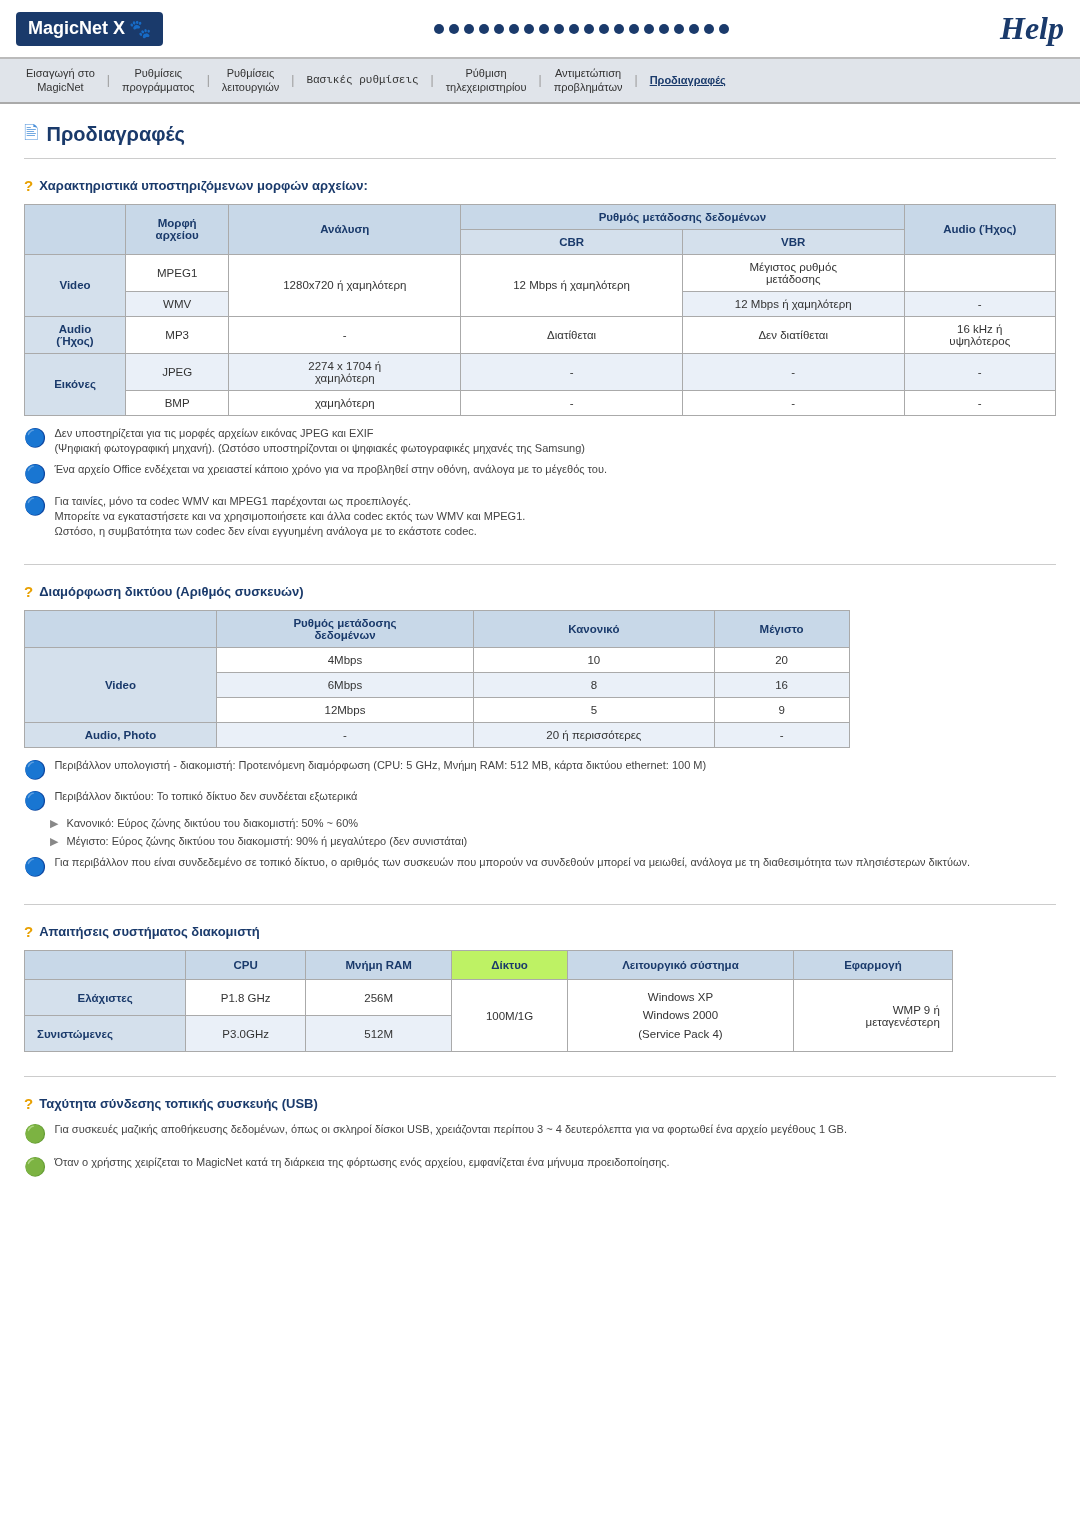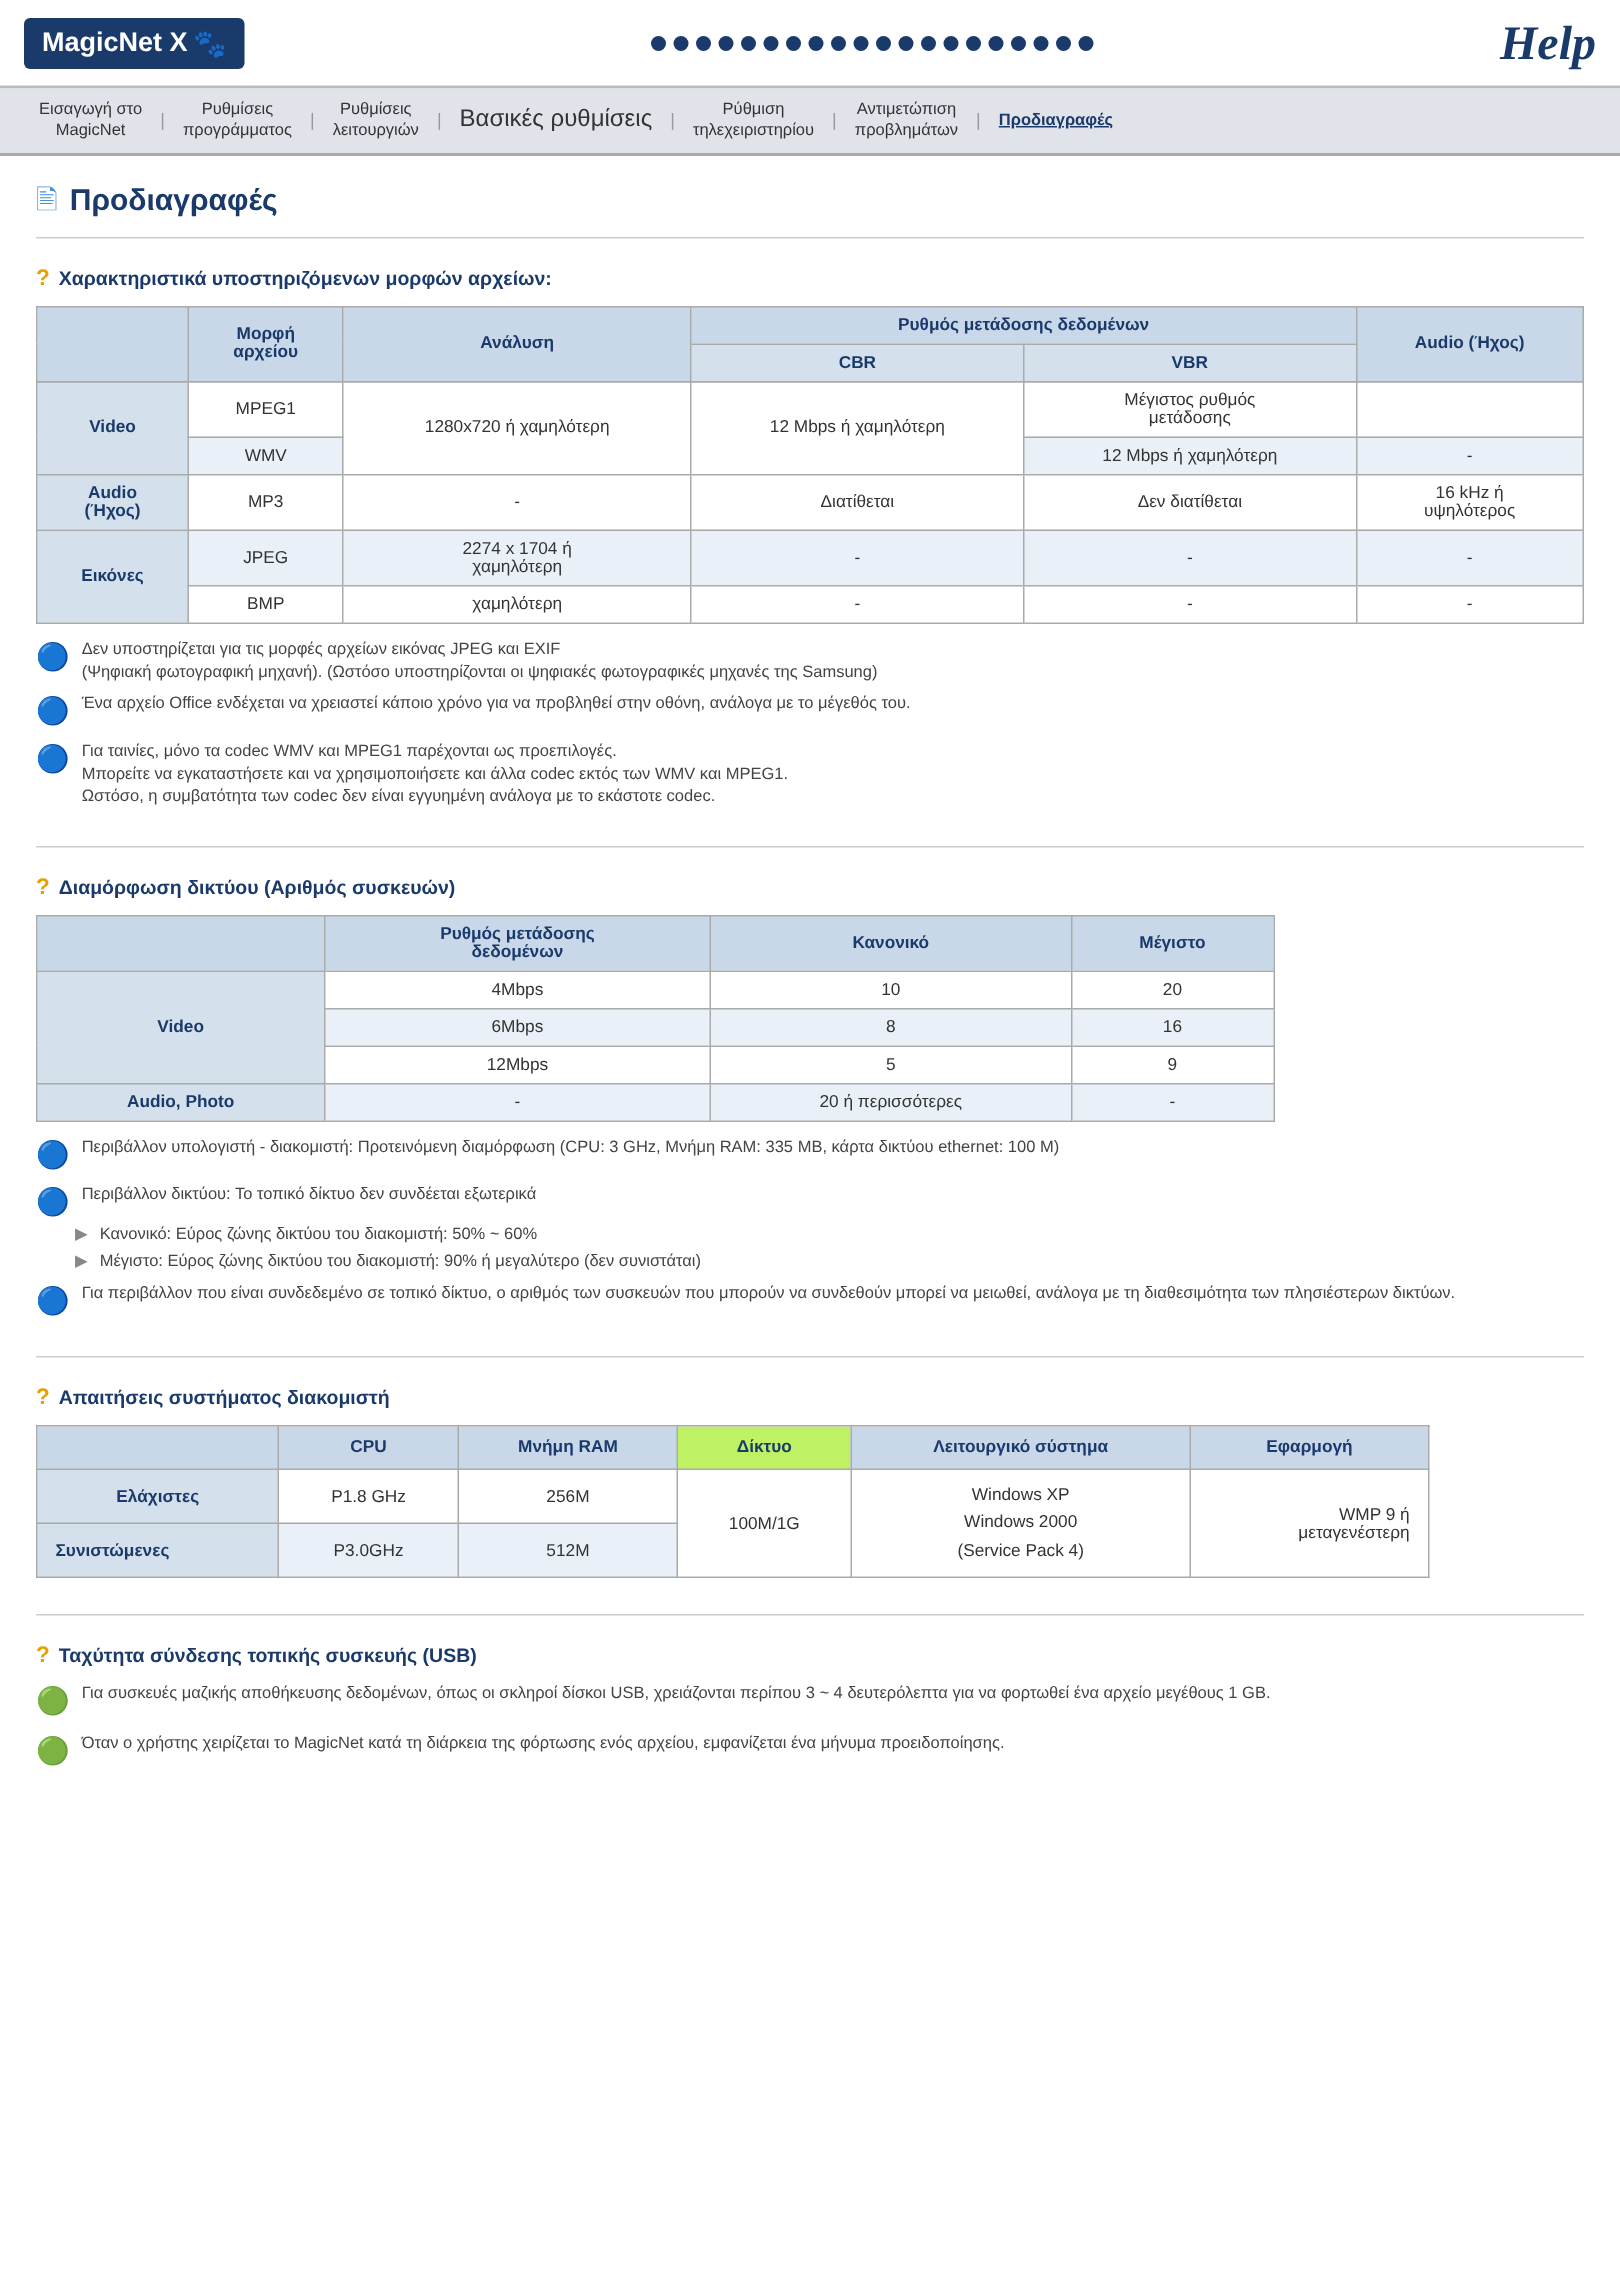--- a/index.html
+++ b/index.html
@@ -50,21 +50,21 @@
   </div>
   <span style="color:#999; padding:0 2px;">|</span>
   <div style="padding:4px 10px; font-size:11px; color:#333; cursor:pointer; text-align:center; line-height:1.3;">
     Ρυθμίσεις<br>προγράμματος
   </div>
   <span style="color:#999; padding:0 2px;">|</span>
   <div style="padding:4px 10px; font-size:11px; color:#333; cursor:pointer; text-align:center; line-height:1.3;">
     Ρυθμίσεις<br>λειτουργιών
   </div>
   <span style="color:#999; padding:0 2px;">|</span>
-  <div style="padding:4px 10px; font-size:16px; color:#333; cursor:pointer; text-align:center; line-height:1.3;">
+  <div style="padding:4px 10px; font-size:11px; color:#333; cursor:pointer; text-align:center; line-height:1.3;font-family:Liberation Mono, monospace;">
     Βασικές ρυθμίσεις
   </div>
   <span style="color:#999; padding:0 2px;">|</span>
   <div style="padding:4px 10px; font-size:11px; color:#333; cursor:pointer; text-align:center; line-height:1.3;">
     Ρύθμιση<br>τηλεχειριστηρίου
   </div>
   <span style="color:#999; padding:0 2px;">|</span>
   <div style="padding:4px 10px; font-size:11px; color:#333; cursor:pointer; text-align:center; line-height:1.3;">
     Αντιμετώπιση<br>προβλημάτων
   </div>
@@ -203,21 +203,21 @@
           <td style="border:1px solid #aaa; background:#d4e0ec; font-weight:bold; color:#1a3a6b; padding:6px 10px; text-align:center;">Audio, Photo</td>
           <td style="border:1px solid #aaa; padding:6px 10px; text-align:center; background:#eaf0f8;">-</td>
           <td style="border:1px solid #aaa; padding:6px 10px; text-align:center; background:#eaf0f8;">20 ή περισσότερες</td>
           <td style="border:1px solid #aaa; padding:6px 10px; text-align:center; background:#eaf0f8;">-</td>
         </tr>
       </tbody>
     </table>
 
     <div style="display:flex; align-items:flex-start; gap:8px; margin-bottom:6px; font-size:11px; color:#444; line-height:1.4;">
       <span style="color:#4a90d9; font-size:18px; flex-shrink:0;">🔵</span>
-      <span>Περιβάλλον υπολογιστή - διακομιστή: Προτεινόμενη διαμόρφωση (CPU: 3 GHz, Μνήμη RAM: 335 MB, κάρτα δικτύου ethernet: 100 M)</span>
+      <span>Περιβάλλον υπολογιστή - διακομιστή: Προτεινόμενη διαμόρφωση (CPU: 5 GHz, Μνήμη RAM: 512 MB, κάρτα δικτύου ethernet: 100 M)</span>
     </div>
     <div style="display:flex; align-items:flex-start; gap:8px; margin-bottom:2px; font-size:11px; color:#444; line-height:1.4;">
       <span style="color:#4a90d9; font-size:18px; flex-shrink:0;">🔵</span>
       <span>Περιβάλλον δικτύου: Το τοπικό δίκτυο δεν συνδέεται εξωτερικά</span>
     </div>
     <div style="display:flex; align-items:flex-start; gap:8px; margin-bottom:2px; font-size:11px; color:#444; line-height:1.4; margin-left:26px;">
       <span style="color:#888; flex-shrink:0;">▶</span>
       <span>Κανονικό: Εύρος ζώνης δικτύου του διακομιστή: 50% ~ 60%</span>
     </div>
     <div style="display:flex; align-items:flex-start; gap:8px; margin-bottom:6px; font-size:11px; color:#444; line-height:1.4; margin-left:26px;">

